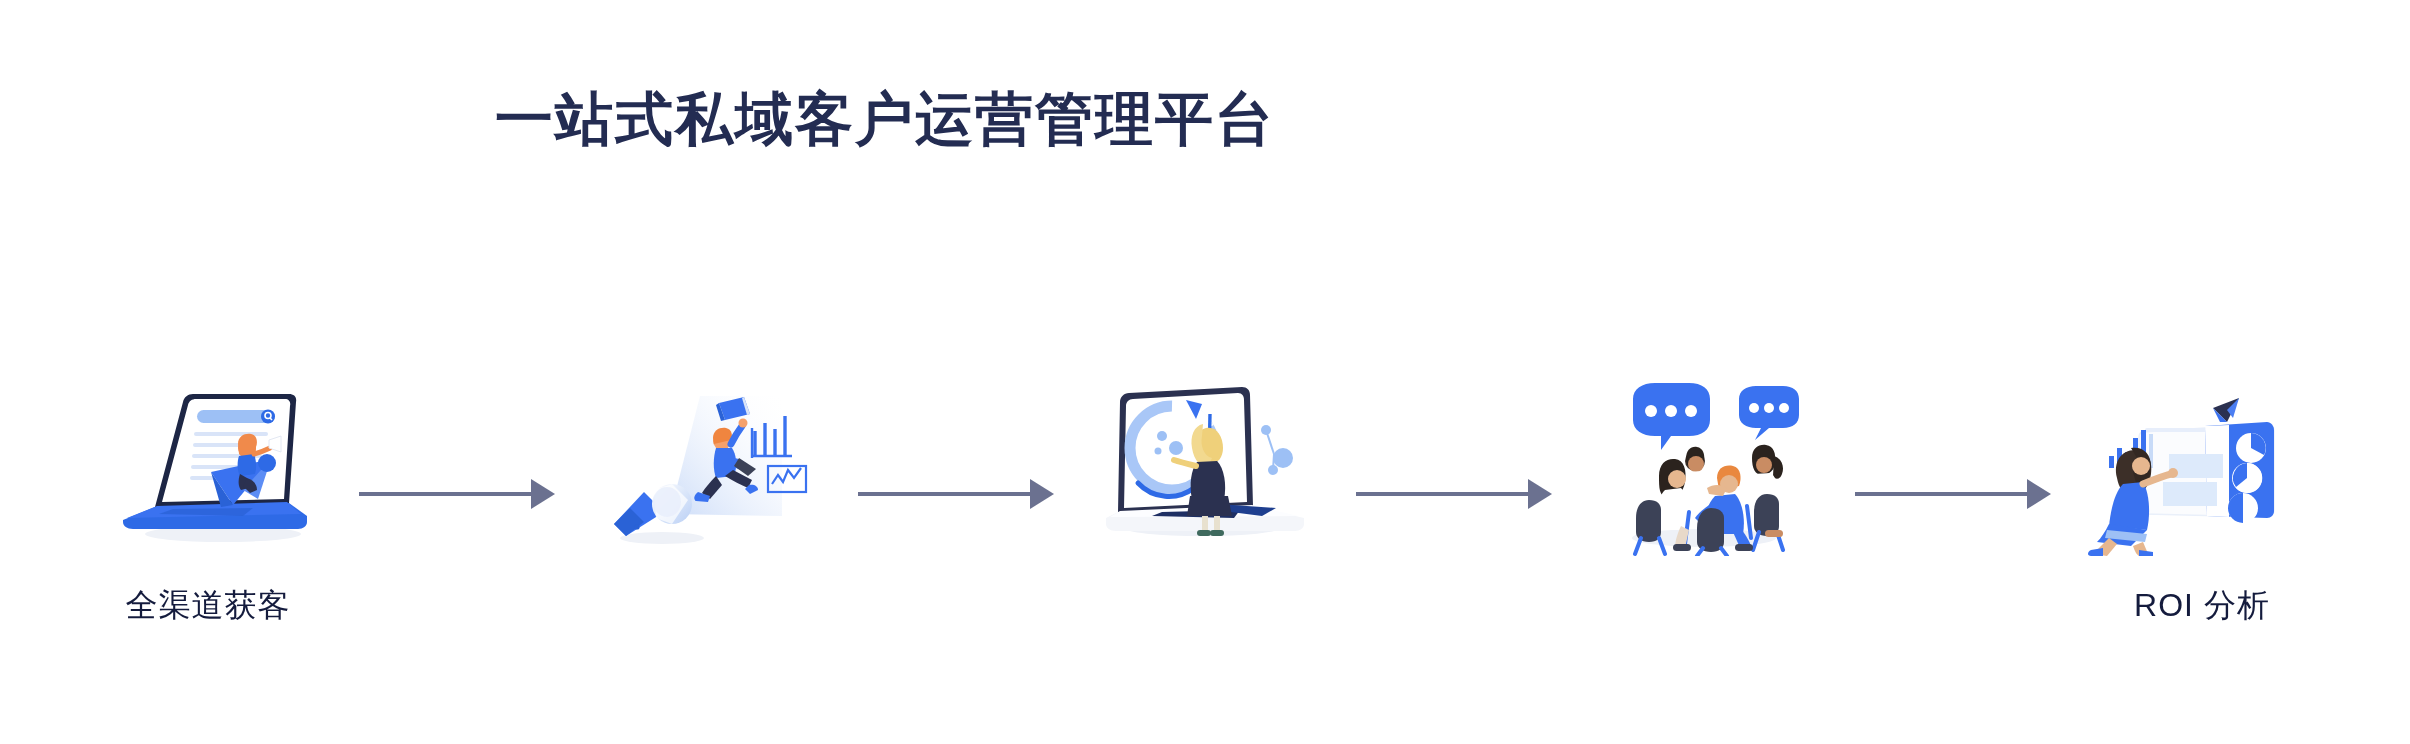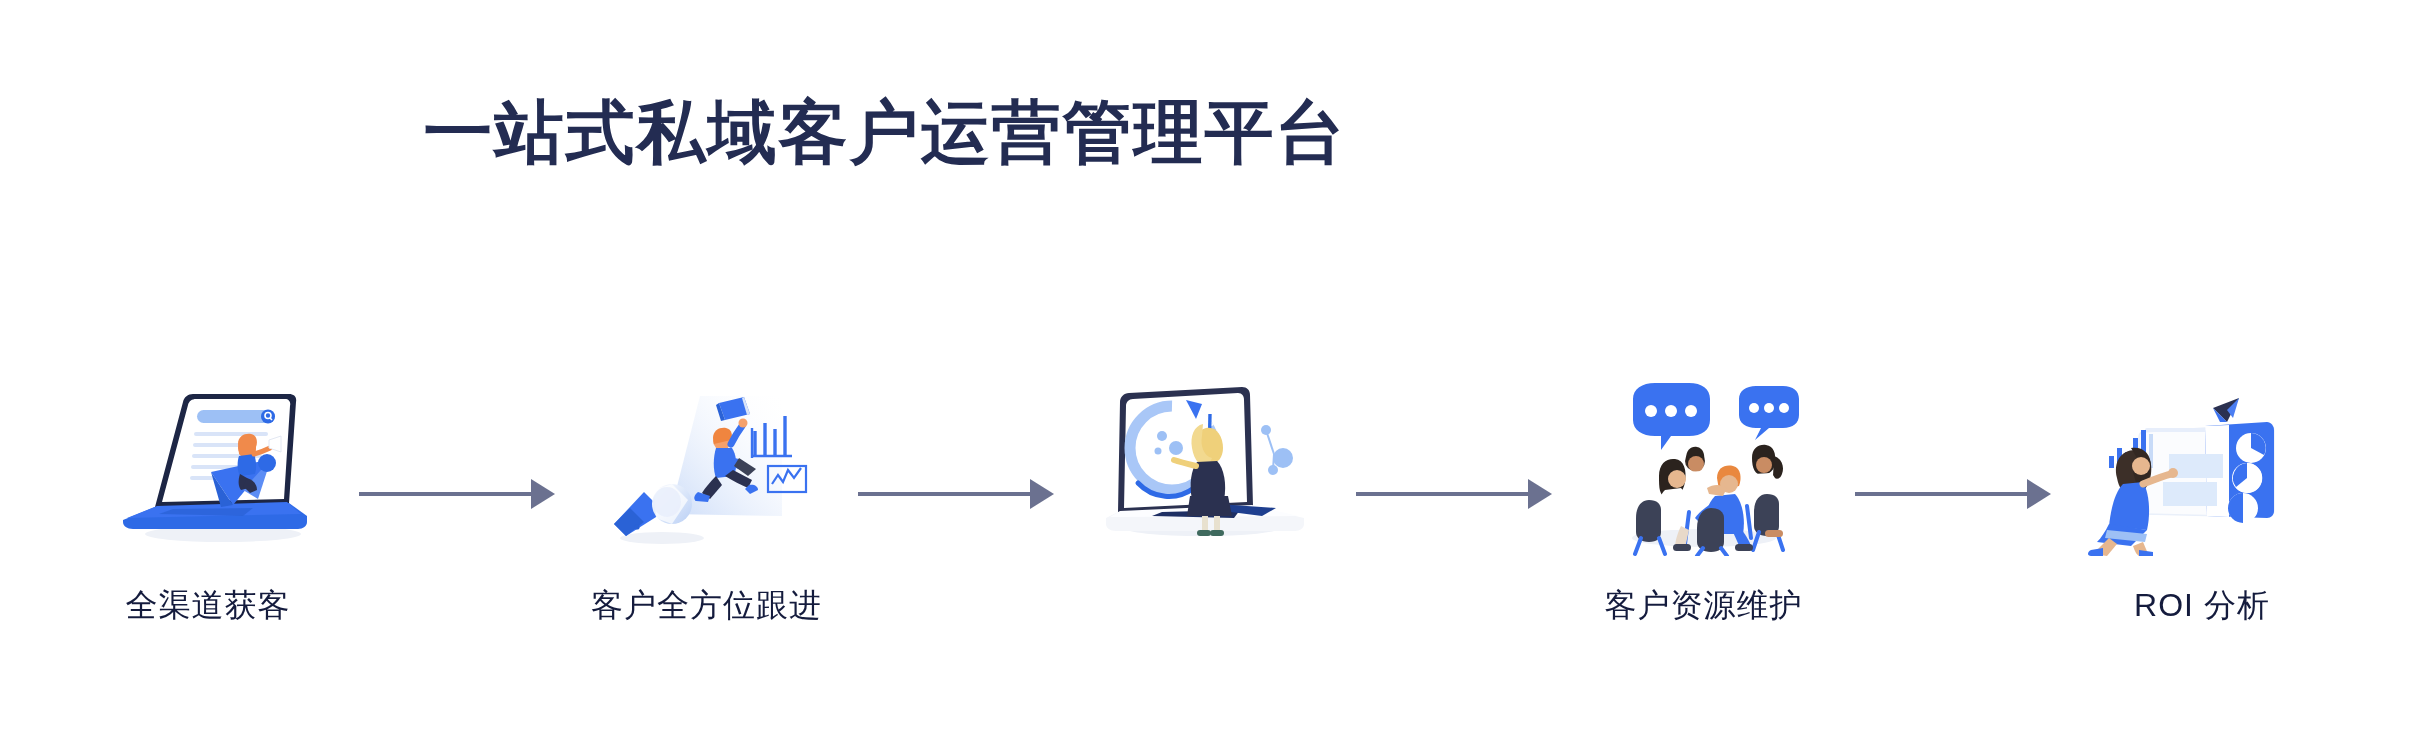--- a/index.html
+++ b/index.html
@@ -25,21 +25,21 @@
   
   .title-row {
     position: absolute;
     top: 48px;
     left: 0;
     width: 1770px;
     text-align: center;
   }
   .page-title {
     display: inline-block;
-    font-size: 69px;
+    font-size: 58px;
     line-height: 1.12;
     font-weight: 700;
     color: #232c52;
     letter-spacing: 2px;
     white-space: nowrap;
     font-family: "Liberation Sans", "DejaVu Sans", sans-serif;
   }
 
   
   .flow {
@@ -206,21 +206,20 @@
           <path d="M139 78 C143 70 147 64 150 60" stroke="#3a72f0" stroke-width="7" stroke-linecap="round" fill="none"></path>
           <circle cx="151" cy="57" r="4.5" fill="#f5a06a"></circle>
           <path d="M140 92 C147 92 152 95 155 99 L149 104 L139 100 Z" fill="#3a72f0"></path>
           <path d="M147 92 L164 103 L156 110 L142 100 Z" fill="#3c4257"></path>
           <path d="M124 110 C118 116 113 122 110 127 L118 133 L130 119 Z" fill="#2b3150"></path>
           <path d="M133 110 C141 115 149 119 156 122 L160 114 L141 104 Z" fill="#2b3150"></path>
           <path d="M106 126 C102 129 101 133 104 135 L116 136 L118 130 Z" fill="#3a72f0"></path>
           <path d="M157 119 C162 118 166 120 166 124 L158 128 L153 123 Z" fill="#3a72f0"></path>
         </svg>
       </div>
-      <div class="step-label">客户全方位跟进</div>
     </div>
 
     <div class="arrow">
       <div class="arrow-line"></div>
       <div class="arrow-head"></div>
     </div>
 
     <div class="step">
       <div class="step-illus">
         <svg viewBox="0 0 230 190" xmlns="http://www.w3.org/2000/svg">
@@ -320,21 +319,20 @@
             <line x1="100" y1="146" x2="96" y2="178"></line>
             <line x1="158" y1="140" x2="162" y2="172"></line>
           </g>
           <path d="M92 160 C88 168 86 176 86 182 L96 182 L100 164 Z" fill="#e8d9c9"></path>
           <path d="M150 160 C156 168 160 174 162 180 L152 184 L144 166 Z" fill="#3a72f0"></path>
           <rect x="84" y="178" width="18" height="7" rx="3.5" fill="#3c4257"></rect>
           <rect x="146" y="178" width="18" height="7" rx="3.5" fill="#3c4257"></rect>
           <rect x="176" y="164" width="18" height="7" rx="3.5" fill="#c98c63"></rect>
         </svg>
       </div>
-      <div class="step-label">客户资源维护</div>
     </div>
 
     <div class="arrow">
       <div class="arrow-line"></div>
       <div class="arrow-head"></div>
     </div>
 
     <div class="step">
       <div class="step-illus">
         <svg viewBox="0 0 230 190" xmlns="http://www.w3.org/2000/svg">

